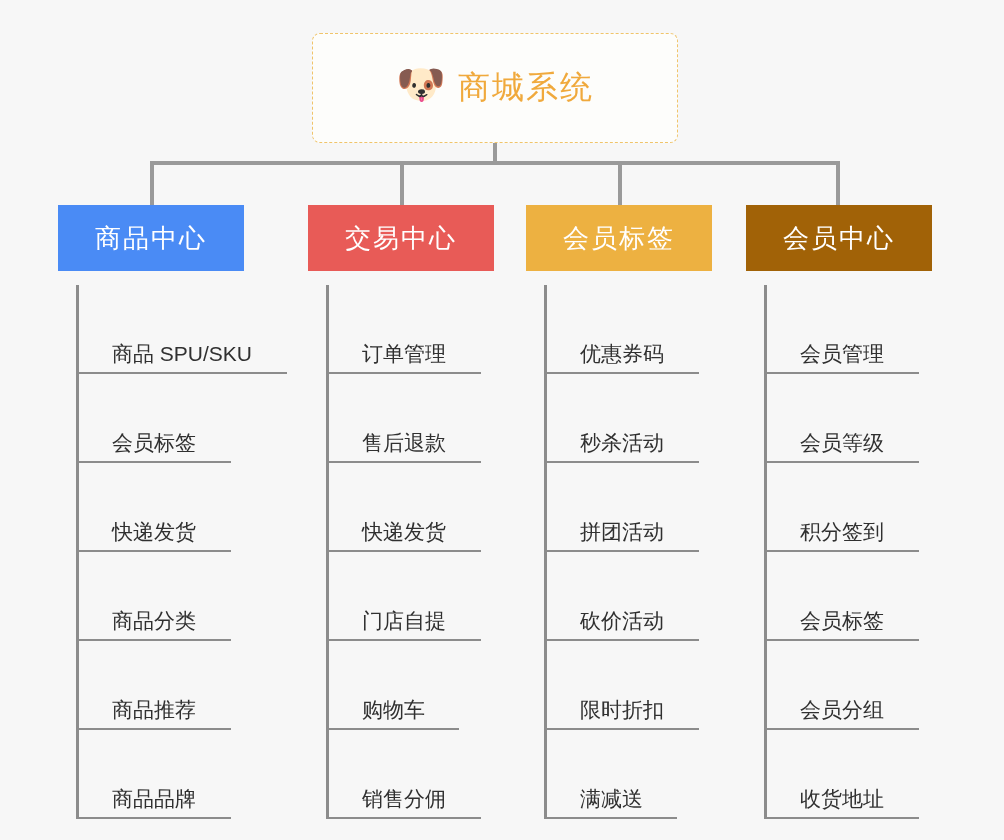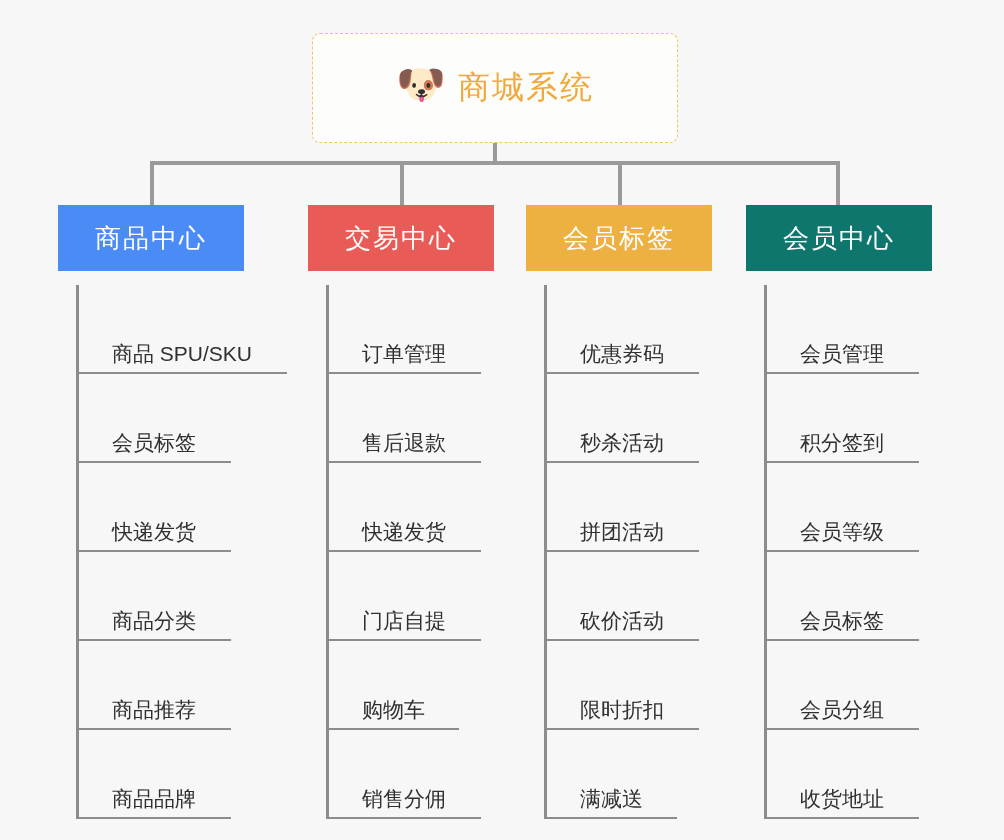--- a/index.html
+++ b/index.html
@@ -241,38 +241,38 @@
             <span class="leaf-label">限时折扣</span>
             <div class="leaf-underline" style="width: 152px;"></div>
           </div>
           <div class="leaf">
             <span class="leaf-label">满减送</span>
             <div class="leaf-underline" style="width: 130px;"></div>
           </div>
         </div>
       </div>
       <div class="column" style="left: 746px; width: 186px;">
-        <div class="col-header" style="background: #0f766e;">
+        <div class="col-header" style="background: #a16207;">
           <span>会员中心</span>
         </div>
         <div class="col-body">
           <div class="spine" style="height: 534px;"></div>
           <div class="leaf">
             <span class="leaf-label">会员管理</span>
             <div class="leaf-underline" style="width: 152px;"></div>
           </div>
           <div class="leaf">
+            <span class="leaf-label">会员等级</span>
+            <div class="leaf-underline" style="width: 152px;"></div>
+          </div>
+          <div class="leaf">
             <span class="leaf-label">积分签到</span>
             <div class="leaf-underline" style="width: 152px;"></div>
           </div>
           <div class="leaf">
-            <span class="leaf-label">会员等级</span>
-            <div class="leaf-underline" style="width: 152px;"></div>
-          </div>
-          <div class="leaf">
             <span class="leaf-label">会员标签</span>
             <div class="leaf-underline" style="width: 152px;"></div>
           </div>
           <div class="leaf">
             <span class="leaf-label">会员分组</span>
             <div class="leaf-underline" style="width: 152px;"></div>
           </div>
           <div class="leaf">
             <span class="leaf-label">收货地址</span>
             <div class="leaf-underline" style="width: 152px;"></div>

